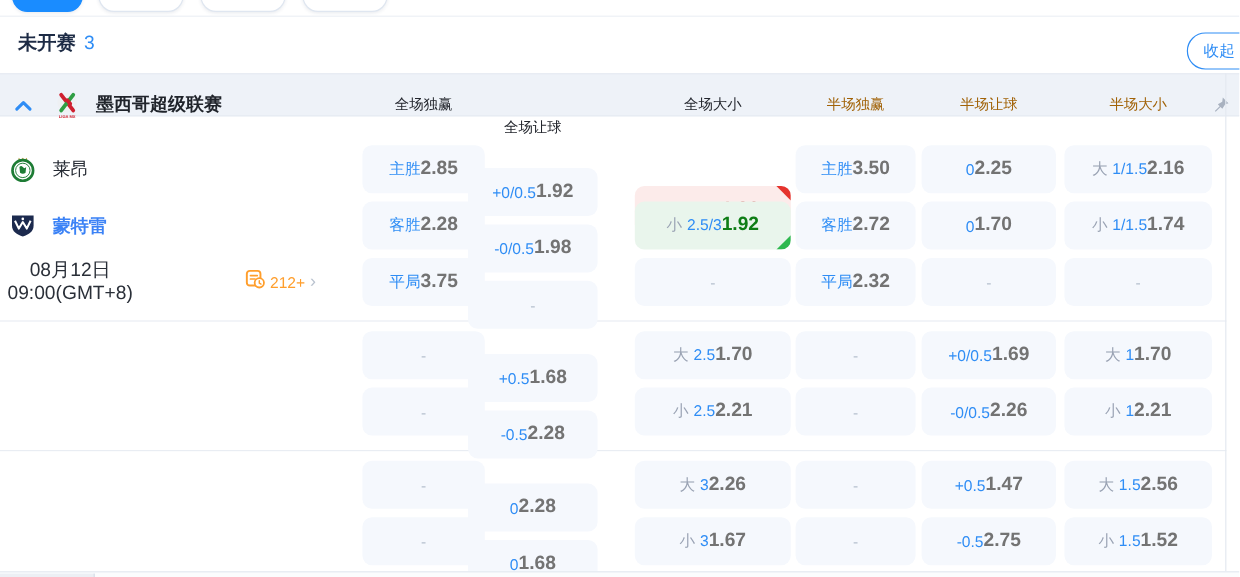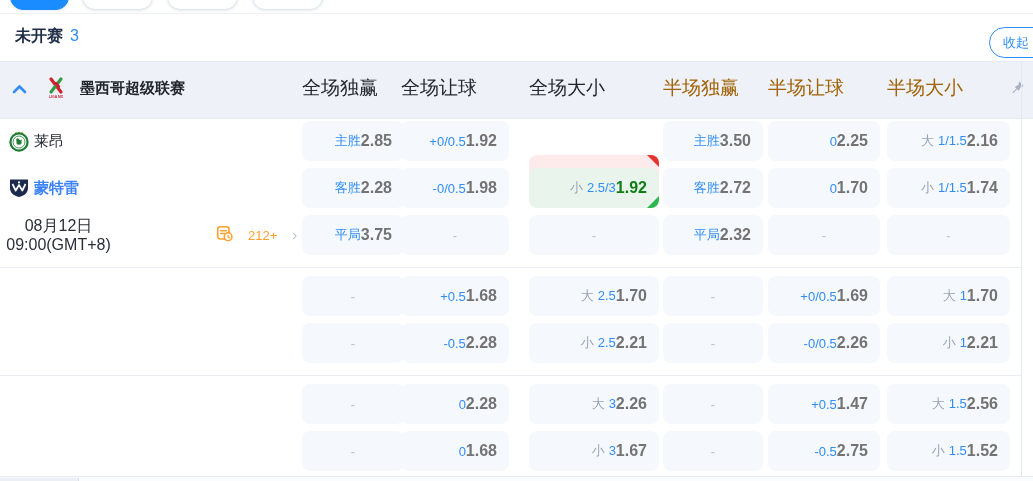--- a/index.html
+++ b/index.html
@@ -15,64 +15,64 @@
   .panel-top { position:absolute; top:13px; left:0; right:0; border-top:1px solid #edf0f6; }
 
   
   .sec-title { position:absolute; left:15px; top:26px; font-size:16px; font-weight:bold; color:#1d2b45; }
   .sec-count { font-weight:normal; color:#2f8df5; margin-left:7px; }
   .collapse-btn { position:absolute; top:27px; left:989px; height:31px; width:78px;
           border:1px solid #2f8df5; border-radius:16px; background:#fff; color:#2f8df5;
           font-size:13px; display:flex; align-items:center; gap:5px; padding:0 13px; cursor:pointer; }
 
   
-  .league-row { position:absolute; top:61px; left:0; width:1033px; height:58px; background:#eef2f8;
+  .league-row { position:absolute; top:61px; left:0; width:1033px; height:36px; background:#eef2f8;
           border-top:1px solid #e5eaf2; border-bottom:1px solid #e5eaf2; }
   .chev-up { position:absolute; left:12px; top:19px; width:15px; height:12px; cursor:pointer; }
   .lg-logo { position:absolute; left:44px; top:13px; width:24px; height:24px; }
   .lg-name { position:absolute; left:80px; top:0; line-height:51px; font-size:15px; font-weight:bold; color:#20242b; }
-  .colhead { position:absolute; top:0; line-height:51px; font-size:19px; color:#23262d; }
+  .colhead { position:absolute; top:0; line-height:51px; text-align:center; font-size:12px; color:#23262d; }
   .colhead.half { color:#a16207; }
   .pin { position:absolute; left:1010px; top:18px; width:15px; height:15px; cursor:pointer; }
 
   
-  .c0{left:302px;width:102px;} .c1{left:401px;width:108px;} .c2{left:529px;width:130px;}
+  .c0{left:302px;width:102px;} .c1{left:390px;width:108px;margin-top:19px;} .c2{left:529px;width:130px;}
   .c3{left:663px;width:100px;} .c4{left:768px;width:112px;} .c5{left:887px;width:123px;}
 
   
   .grid { position:absolute; top:113px; left:0; width:1022px; }
   .group { padding:8px 0 5px 0; border-bottom:1px solid #e9edf3; }
   .group:last-child { border-bottom:none; }
   .row { position:relative; height:40px; margin-bottom:7px; }
   .cell { position:absolute; top:0; height:40px; border-radius:8px; background:#f5f8fd;
-          display:flex; align-items:center; justify-content:flex-end; padding:0 12px;
+          display:flex; align-items:center; justify-content:center; padding:0 12px;
           overflow:hidden; cursor:pointer; }
   .cell .lab { font-size:13px; color:#2f8df5; white-space:nowrap; }
   .cell .side { color:#99a2b3; margin-right:4px; }
   .cell .val { font-size:16px; font-weight:bold; color:#737373; }
   .cell.empty { justify-content:center; cursor:default; }
   .cell .dash { color:#b6c0ce; font-size:13px; }
   .cell.up { background:#fcebea;margin-top:34px; }
   .cell.up .val { color:#b91c1c; }
   .cell.up::after { content:""; position:absolute; top:0; right:0;
           border-style:solid; border-width:0 12px 12px 0; border-color:transparent #e5332d transparent transparent; }
   .cell.down { background:#e9f5ec; }
   .cell.down .val { color:#0e7d15; }
   .cell.down::after { content:""; position:absolute; bottom:0; right:0;
           border-style:solid; border-width:0 0 12px 12px; border-color:transparent transparent #2eb84f transparent; }
 
   
-  .team-left { position:absolute; left:8px; top:0; height:40px; display:flex; align-items:center; gap:4px; }
+  .team-left { position:absolute; left:8px; top:0; height:40px; display:flex; align-items:center; gap:14px; }
   .tlogo { width:22px; height:22px; flex:0 0 22px; }
   .tname { font-size:15px; color:#252a33; }
   .tname.away { color:#3b82f6; font-weight:bold; }
   .sched { position:absolute; left:2px; top:1px; width:113px; text-align:center;
           font-size:16px; color:#2a2f38; line-height:19px; }
-  .markets { position:absolute; left:216px; top:10px; height:20px; display:flex; align-items:center;
-          gap:15px; cursor:pointer; }
+  .markets { position:absolute; left:204px; top:10px; height:20px; display:flex; align-items:center;
+          gap:4px; cursor:pointer; }
   .mcount { font-size:13px; color:#ff9e2c; }
   .chevr { font-size:15px; color:#b9c2cf; line-height:18px; }
 
   
   .vdiv { position:absolute; left:1021px; top:61px; bottom:5px; width:1px; background:#e4e9f1; }
   .hscroll { position:absolute; left:0; right:0; bottom:0; height:5px; background:#fbfcfd; border-top:1px solid #e4e9f0; }
   .hthumb { position:absolute; left:0; top:1px; width:79px; height:4px; background:#eceff4; border-right:1px solid #d8dee8; cursor:pointer; }
 </style>
 </head>
 <body>

